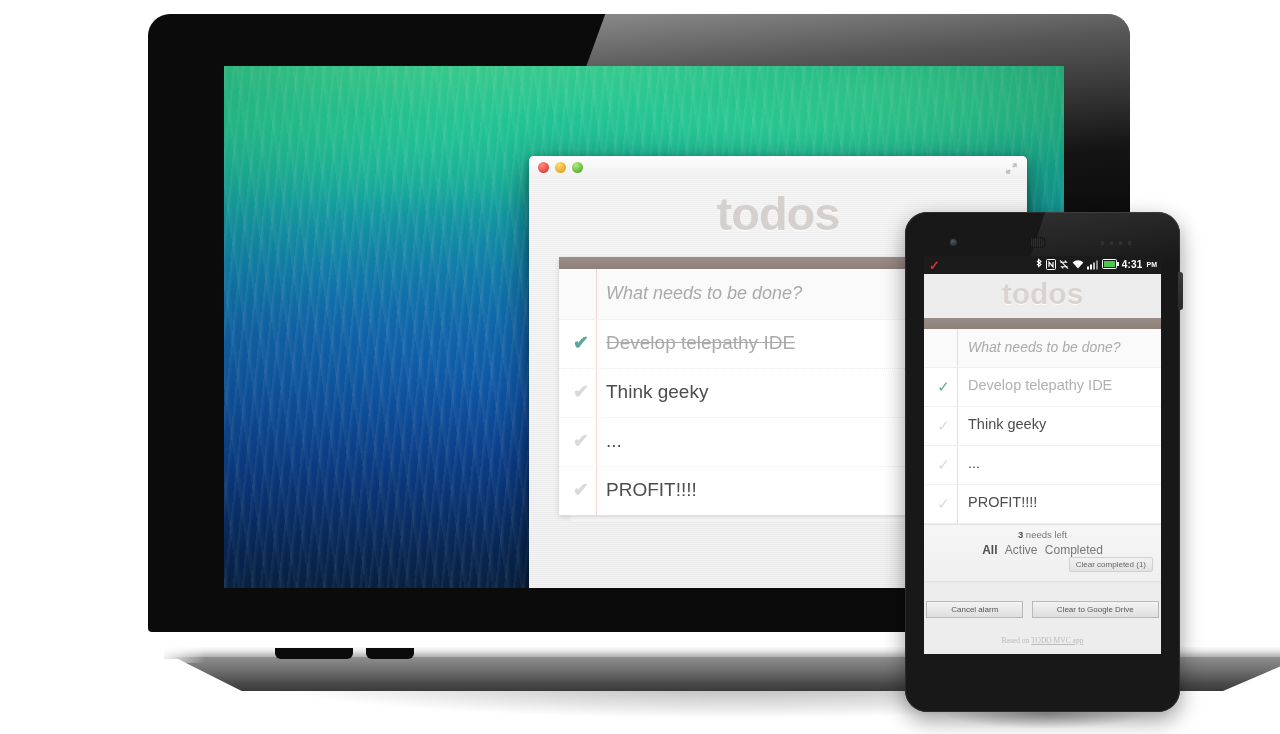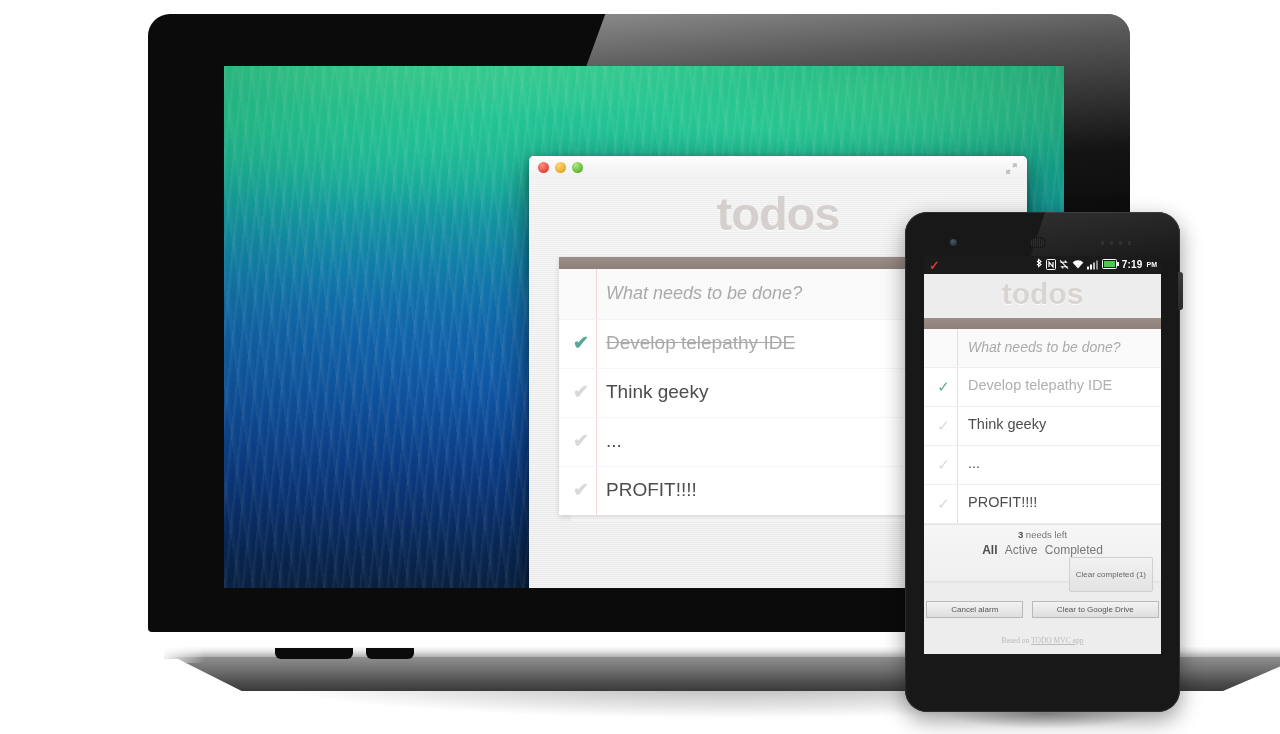--- a/index.html
+++ b/index.html
@@ -125,21 +125,21 @@
 
   .pfoot{position:relative;margin:0;height:56px;
       background:linear-gradient(180deg,#f6f6f6,#efefef);border-top:1px solid #e3e3e3;
       box-shadow:0 1px 2px rgba(0,0,0,.08);}
   .pf-count{position:absolute;left:0;top:4px;width:100%;text-align:center;font-size:9.5px;color:#777;}
   .pf-count b{color:#4d4d4d;}
   .pf-filters{position:absolute;left:0;top:18px;width:100%;text-align:center;font-size:12px;color:#777;}
   .pf-filters span{margin:0 2px;}
   .pf-filters .sel{font-weight:700;color:#4d4d4d;}
   .pf-clear{position:absolute;right:8px;top:32px;font-size:8px;color:#666;
-      background:linear-gradient(180deg,#f2f2f2,#e2e2e2);border:1px solid #d0d0d0;border-radius:2px;padding:12px 6px;}
+      background:linear-gradient(180deg,#f2f2f2,#e2e2e2);border:1px solid #d0d0d0;border-radius:2px;padding:2px 6px;}
   .pactions{position:relative;margin-top:12px;text-align:center;}
   .pabtn{display:inline-block;font-size:8px;color:#555;margin:8px 2px;
       background:linear-gradient(180deg,#f3f3f3,#dedede);border:1px solid #b9b9b9;
       border-radius:0;padding:3px 24px;}
   .pcredit{margin-top:10px;text-align:center;font-size:7.5px;color:#bbb;font-family:Liberation Serif, serif;}
   .pcredit a{color:#bbb;text-decoration:underline;}
 </style>
 </head>
 <body>
 
@@ -245,21 +245,21 @@
           <rect x="0" y="7.5" width="2" height="3" fill="#fff"></rect>
           <rect x="3" y="5.5" width="2" height="5" fill="#fff"></rect>
           <rect x="6" y="3.5" width="2" height="7" fill="#bdbdbd"></rect>
           <rect x="9" y="1.5" width="2" height="9" fill="#8c8c8c"></rect>
         </svg>
         <svg class="sb-ico" width="17" height="10" viewBox="0 0 17 10">
           <rect x="0.5" y="0.5" width="14" height="9" rx="1" stroke="#fff" fill="none"></rect>
           <rect x="15" y="3" width="2" height="4" fill="#fff"></rect>
           <rect x="2" y="2" width="11" height="6" fill="#4cc84c"></rect>
         </svg>
-        <span class="sb-time">7:19</span>
+        <span class="sb-time">4:31</span>
         <span class="sb-ampm">PM</span>
       </span>
     </div>
 
     <div class="ptitle">
       <span>todos</span>
     </div>
 
     <div class="ptopbar"></div>
 

